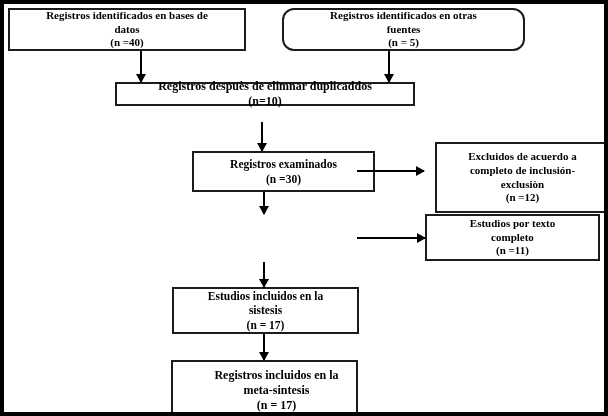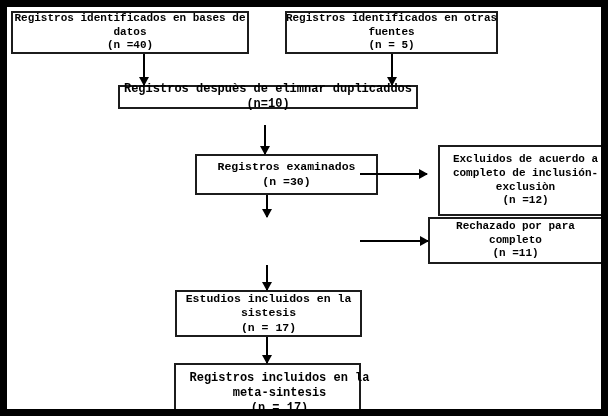--- a/index.html
+++ b/index.html
@@ -6,43 +6,43 @@
   html, body {
     margin: 0;
     padding: 0;
     background: #ffffff;
   }
   .frame {
     position: relative;
     width: 608px;
     height: 416px;
     background: #ffffff;
-    border: 7px solid #000000;
+    border: 4px solid #000000;
     box-sizing: border-box;
-    font-family: Liberation Mono, monospace;
+    font-family: Liberation Serif, serif;
     overflow: hidden;
   }
   .box {
     position: absolute;
     box-sizing: border-box;
     border: 2px solid #1c1c1c;
     background: #ffffff;
     color: #000000;
     font-weight: 700;
     text-align: center;
     display: flex;
     flex-direction: column;
     align-items: center;
     justify-content: center;
     line-height: 1.25;
   }
   .box .ln { display: block; white-space: nowrap; }
 
   .box-a { left: 4px;   top: 4px;   width: 238px; height: 43px; font-size: 11px; }
-  .box-b { left: 278px; top: 4px;   width: 213px; height: 43px; font-size: 11px; }
+  .box-b { left: 278px; top: 4px;   width: 243px; height: 43px; font-size: 11px; border-radius: 12px; }
   .box-c { left: 111px; top: 78px;  width: 300px; height: 24px; font-size: 12px; }
   .box-d { left: 170px; top: 147px; width: 183px; height: 41px; font-size: 11.5px; margin-left: 18px; }
   .box-e { left: 431px; top: 138px; width: 175px; height: 71px; font-size: 11px; }
   .box-f { left: 167px; top: 210px; width: 186px; height: 48px; font-size: 9.5px; }
   .box-f .ln-big { font-size: 12.5px; }
   .box-g2 { left: 421px; top: 210px; width: 175px; height: 47px; font-size: 11px; }
   .box-h { left: 168px; top: 283px; width: 187px; height: 47px; font-size: 11.5px; }
   .box-i { left: 167px; top: 356px; width: 187px; height: 75px; font-size: 12px;
            justify-content: flex-start; padding-top: 6px; padding-left: 24px; }
 
@@ -104,21 +104,21 @@
 
   <div class="box box-e">
     <span class="ln">Excluidos de acuerdo a</span>
     <span class="ln">completo de inclusión-</span>
     <span class="ln">exclusiòn</span>
     <span class="ln">(n =12)</span>
   </div>
 
 
   <div class="box box-g2">
-    <span class="ln">Rechazado por para</span>
+    <span class="ln">Estudios por texto</span>
     <span class="ln">completo</span>
     <span class="ln">(n =11)</span>
   </div>
 
   <div class="box box-h">
     <span class="ln">Estudios incluidos en la</span>
     <span class="ln">sistesis</span>
     <span class="ln">(n = 17)</span>
   </div>
 

